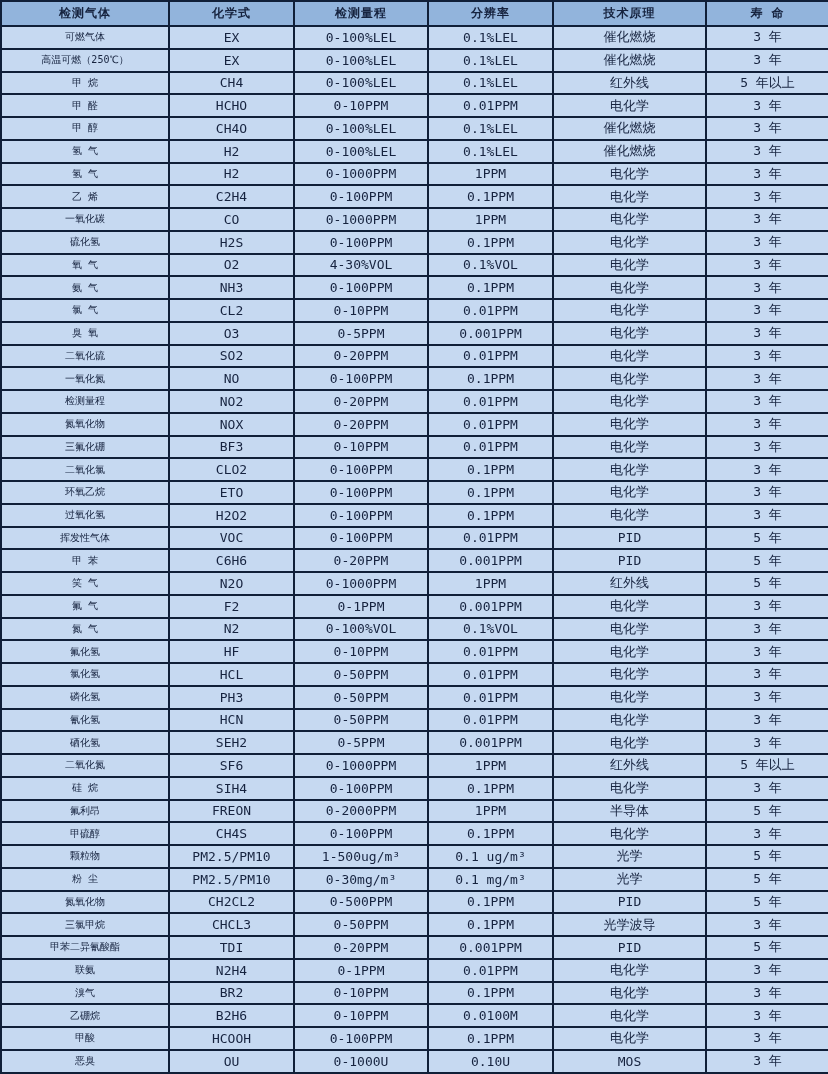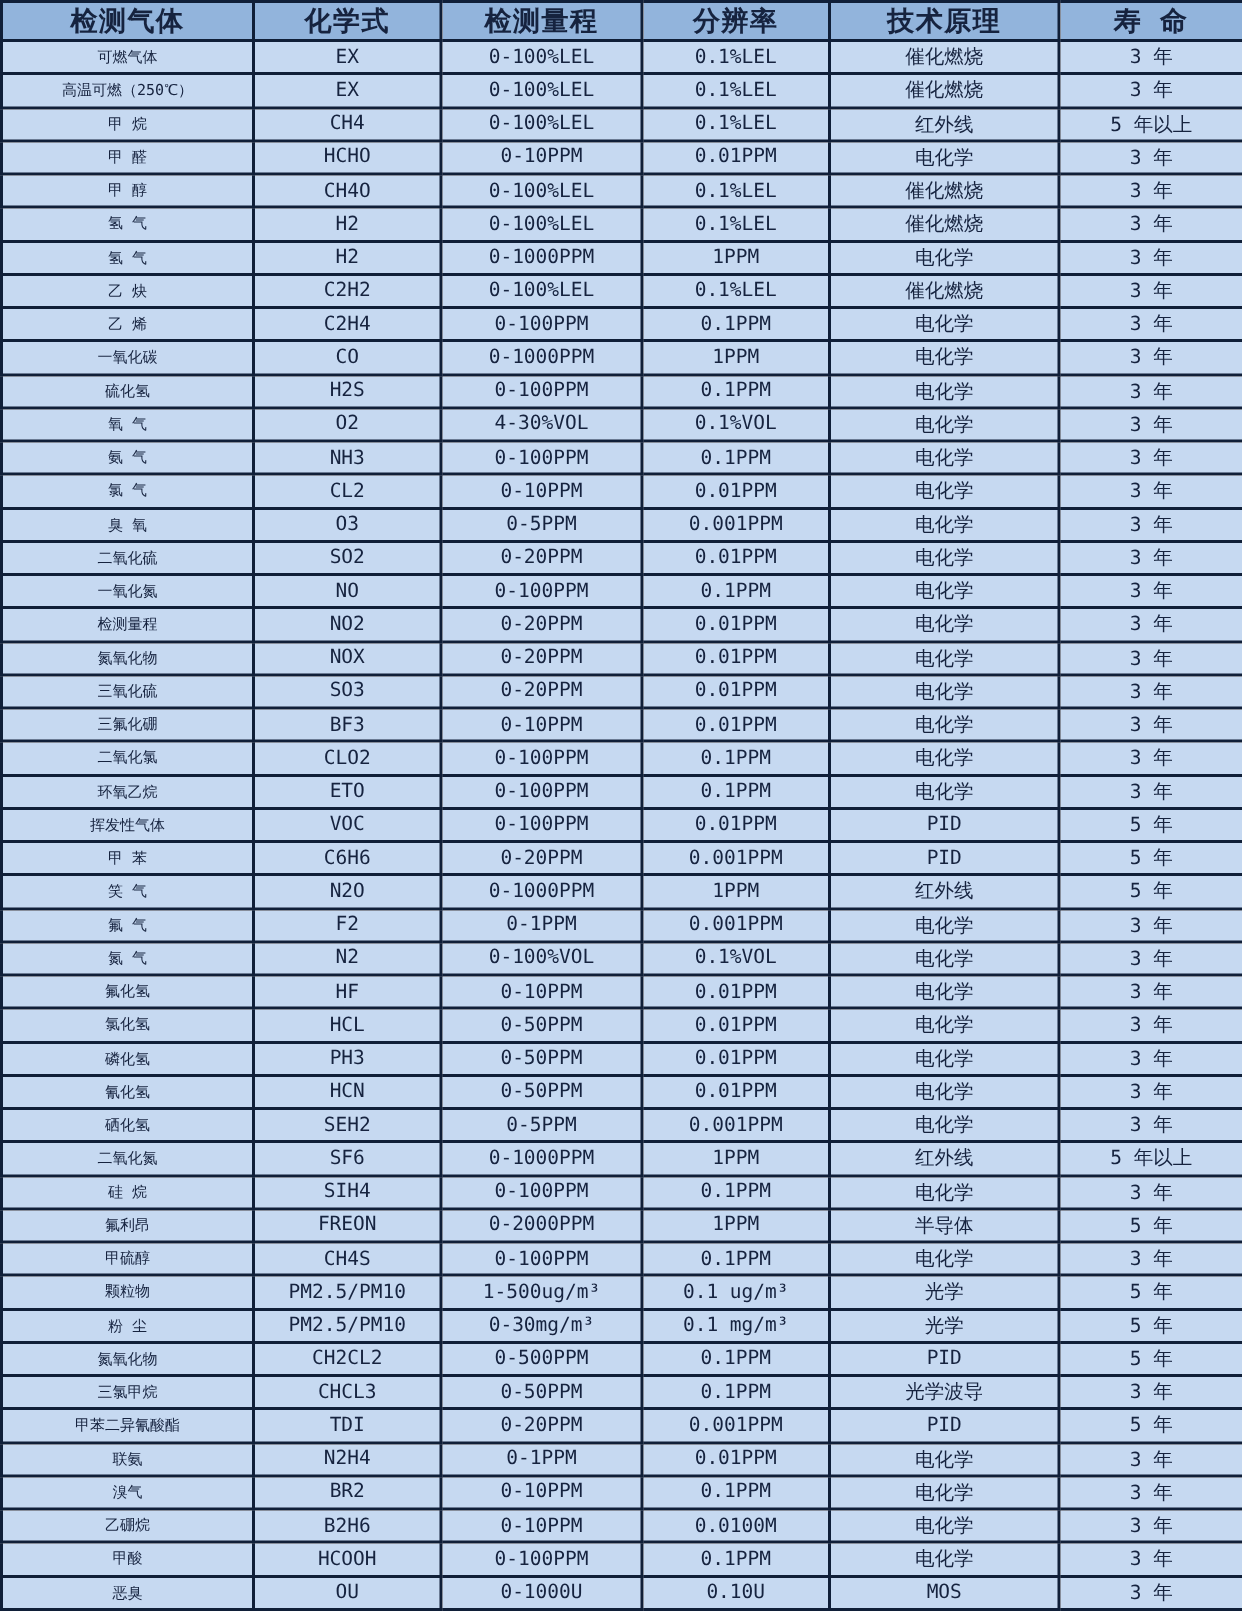--- a/index.html
+++ b/index.html
@@ -22,21 +22,21 @@
   .spec-table td{
     border:2px solid var(--border-color);
     text-align:center;
     vertical-align:middle;
     padding:0 2px;
     overflow:hidden;
     white-space:nowrap;
   }
   .spec-table th{
     background:var(--header-bg);
-    font-size:18px;
+    font-size:12px;
     font-weight:bold;
     height:25px;
     letter-spacing:1px;
   }
   .spec-table td{
     background:var(--row-bg);
     font-size:13px;
   }
   .spec-table td.cell-gas{
     font-size:10px;
@@ -115,28 +115,20 @@
       </tr>
       <tr>
         <td class="cell-gas">氢 气</td>
         <td class="cell-formula">H2</td>
         <td class="cell-range">0-1000PPM</td>
         <td class="cell-resolution">1PPM</td>
         <td class="cell-principle">电化学</td>
         <td class="cell-life">3 年</td>
       </tr>
       <tr>
-        <td class="cell-gas">乙 炔</td>
-        <td class="cell-formula">C2H2</td>
-        <td class="cell-range">0-100%LEL</td>
-        <td class="cell-resolution">0.1%LEL</td>
-        <td class="cell-principle">催化燃烧</td>
-        <td class="cell-life">3 年</td>
-      </tr>
-      <tr>
         <td class="cell-gas">乙 烯</td>
         <td class="cell-formula">C2H4</td>
         <td class="cell-range">0-100PPM</td>
         <td class="cell-resolution">0.1PPM</td>
         <td class="cell-principle">电化学</td>
         <td class="cell-life">3 年</td>
       </tr>
       <tr>
         <td class="cell-gas">一氧化碳</td>
         <td class="cell-formula">CO</td>
@@ -211,46 +203,46 @@
       </tr>
       <tr>
         <td class="cell-gas">氮氧化物</td>
         <td class="cell-formula">NOX</td>
         <td class="cell-range">0-20PPM</td>
         <td class="cell-resolution">0.01PPM</td>
         <td class="cell-principle">电化学</td>
         <td class="cell-life">3 年</td>
       </tr>
       <tr>
-        <td class="cell-gas">三氧化硫</td>
-        <td class="cell-formula">SO3</td>
-        <td class="cell-range">0-20PPM</td>
-        <td class="cell-resolution">0.01PPM</td>
-        <td class="cell-principle">电化学</td>
-        <td class="cell-life">3 年</td>
-      </tr>
-      <tr>
         <td class="cell-gas">三氟化硼</td>
         <td class="cell-formula">BF3</td>
         <td class="cell-range">0-10PPM</td>
         <td class="cell-resolution">0.01PPM</td>
         <td class="cell-principle">电化学</td>
         <td class="cell-life">3 年</td>
       </tr>
       <tr>
         <td class="cell-gas">二氧化氯</td>
         <td class="cell-formula">CLO2</td>
         <td class="cell-range">0-100PPM</td>
         <td class="cell-resolution">0.1PPM</td>
         <td class="cell-principle">电化学</td>
         <td class="cell-life">3 年</td>
       </tr>
       <tr>
         <td class="cell-gas">环氧乙烷</td>
         <td class="cell-formula">ETO</td>
+        <td class="cell-range">0-100PPM</td>
+        <td class="cell-resolution">0.1PPM</td>
+        <td class="cell-principle">电化学</td>
+        <td class="cell-life">3 年</td>
+      </tr>
+      <tr>
+        <td class="cell-gas">过氧化氢</td>
+        <td class="cell-formula">H2O2</td>
         <td class="cell-range">0-100PPM</td>
         <td class="cell-resolution">0.1PPM</td>
         <td class="cell-principle">电化学</td>
         <td class="cell-life">3 年</td>
       </tr>
       <tr>
         <td class="cell-gas">挥发性气体</td>
         <td class="cell-formula">VOC</td>
         <td class="cell-range">0-100PPM</td>
         <td class="cell-resolution">0.01PPM</td>

